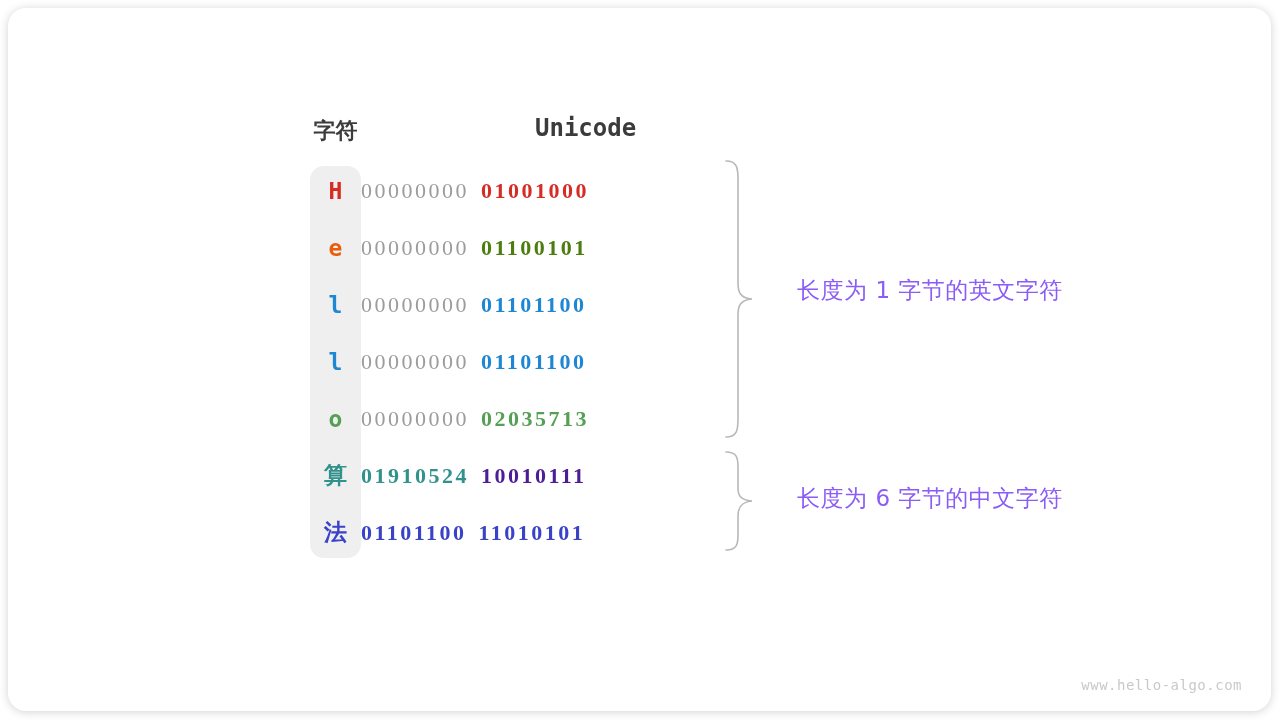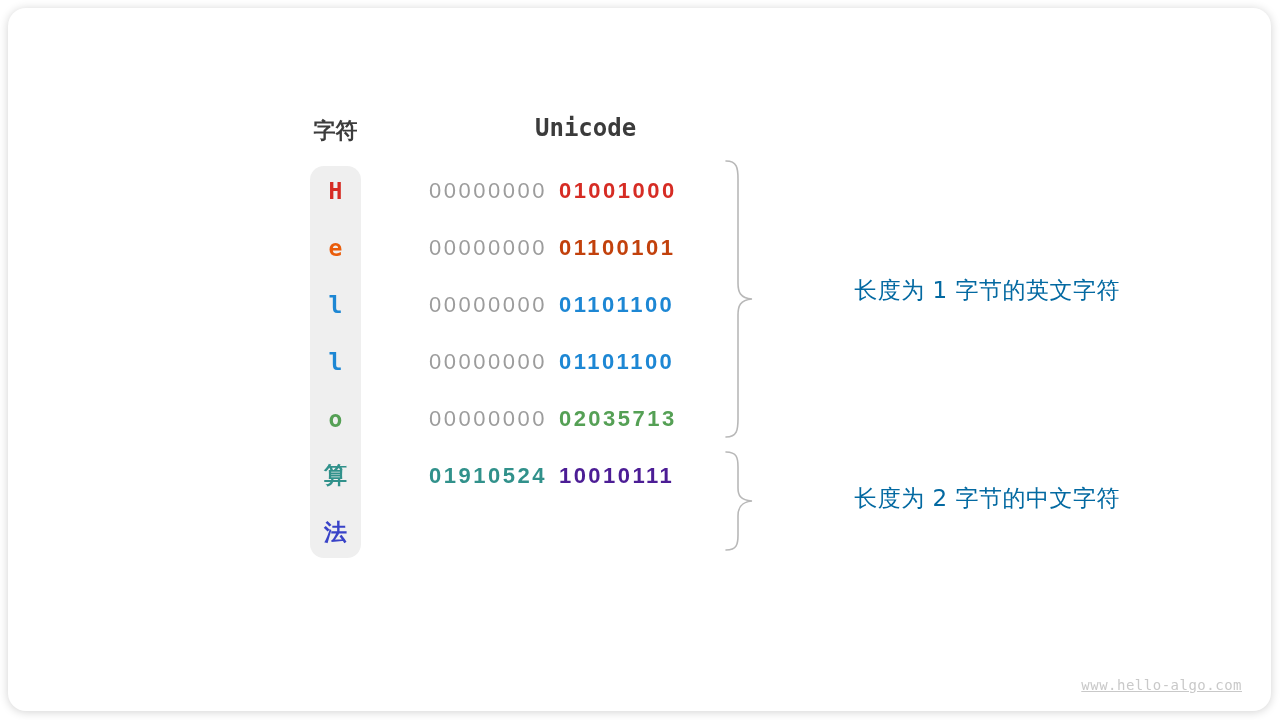--- a/index.html
+++ b/index.html
@@ -62,59 +62,57 @@
     height: 57px;
   }
   .cell-char {
     width: 51px;
     text-align: center;
     font-family: "DejaVu Sans Mono", "DejaVu Sans", monospace;
     font-size: 23px;
     font-weight: 700;
   }
   .cell-bin {
-    margin-left: 68px;
-    font-family: Liberation Sans, sans-serif;
+    font-family: Liberation Serif, serif;
     font-size: 22px;
     letter-spacing: 2.5px;
     white-space: nowrap;
   }
   .cell-bin .b1 { margin-right: 12px; }
   .bold { font-weight: 700; }
   
   .brace { position: absolute; }
   .brace path {
     fill: none;
     stroke: #b8b8b8;
     stroke-width: 1.6;
     stroke-linecap: round;
   }
   
   .annotation {
     position: absolute;
     left: 740px;
     width: 380px;
-    text-align: right;
+    text-align: center;
     font-family: "DejaVu Sans", sans-serif;
     font-size: 23px;
     line-height: 32px;
     letter-spacing: 0.5px;
-    color: #0369a1;
+    color: #8b5cf6;
   }
   .annotation-1 { top: 274px; }
   .annotation-2 { top: 482px; }
   
   .watermark {
     position: absolute;
     right: 38px; bottom: 27px;
     font-family: "DejaVu Sans Mono", monospace;
     font-size: 14px;
     letter-spacing: 0.5px;
     color: #c9c9c9;
-    text-decoration: underline;
   }
 </style>
 </head>
 <body>
 
 <div class="card"></div>
 
 <div class="stage">
 
   <div class="hdr-char">字符</div>
@@ -126,21 +124,21 @@
     <div class="row">
       <div class="cell-char" style="color: rgb(214, 44, 36);">H</div>
       <div class="cell-bin">
         <span class="b1" style="color: rgb(156, 156, 156); font-weight: 400;">00000000</span><span class="b2 bold" style="color: rgb(214, 44, 36);">01001000</span>
       </div>
     </div>
 
     <div class="row">
       <div class="cell-char" style="color: rgb(234, 93, 11);">e</div>
       <div class="cell-bin">
-        <span class="b1" style="color: rgb(156, 156, 156); font-weight: 400;">00000000</span><span class="b2 bold" style="color: #c2410c;">01100101</span>
+        <span class="b1" style="color: rgb(156, 156, 156); font-weight: 400;">00000000</span><span class="b2 bold" style="color: #4d7c0f;">01100101</span>
       </div>
     </div>
 
     <div class="row">
       <div class="cell-char" style="color: rgb(29, 135, 212);">l</div>
       <div class="cell-bin">
         <span class="b1" style="color: rgb(156, 156, 156); font-weight: 400;">00000000</span><span class="b2 bold" style="color: rgb(29, 135, 212);">01101100</span>
       </div>
     </div>
 
@@ -160,33 +158,36 @@
 
     <div class="row">
       <div class="cell-char" style="color: rgb(49, 145, 139);">算</div>
       <div class="cell-bin">
         <span class="b1" style="color: rgb(49, 145, 139); font-weight: 700;">01910524</span><span class="b2 bold" style="color: #4c1d95;">10010111</span>
       </div>
     </div>
 
     <div class="row">
       <div class="cell-char" style="color: rgb(57, 67, 200);">法</div>
+      <div class="cell-bin">
+        <span class="b1" style="color: rgb(57, 67, 200); font-weight: 700;">01101100</span><span class="b2 bold" style="color: rgb(57, 67, 200);">11010101</span>
+      </div>
     </div>
   </div>
 
   <svg class="brace" style="left:722px; top:159px;" width="34" height="280" viewBox="0 0 34 280">
     <path d="M4,2 C15,2 16,9 16,20 L16,124 C16,133 18,139 30,140 C18,141 16,147 16,156 L16,260 C16,271 15,278 4,278"></path>
   </svg>
 
   <svg class="brace" style="left:722px; top:450px;" width="34" height="102" viewBox="0 0 34 102">
     <path d="M4,2 C15,2 16,8 16,17 L16,38 C16,45 18,50 30,51 C18,52 16,59 16,66 L16,85 C16,94 15,100 4,100"></path>
   </svg>
 
   <div class="annotation annotation-1">
     <div>长度为 1 字节的英文字符</div>
   </div>
   <div class="annotation annotation-2">
-    <div>长度为 2 字节的中文字符</div>
+    <div>长度为 6 字节的中文字符</div>
   </div>
 
   <div class="watermark">www.hello-algo.com</div>
 
 </div>
 
 </body></html>

